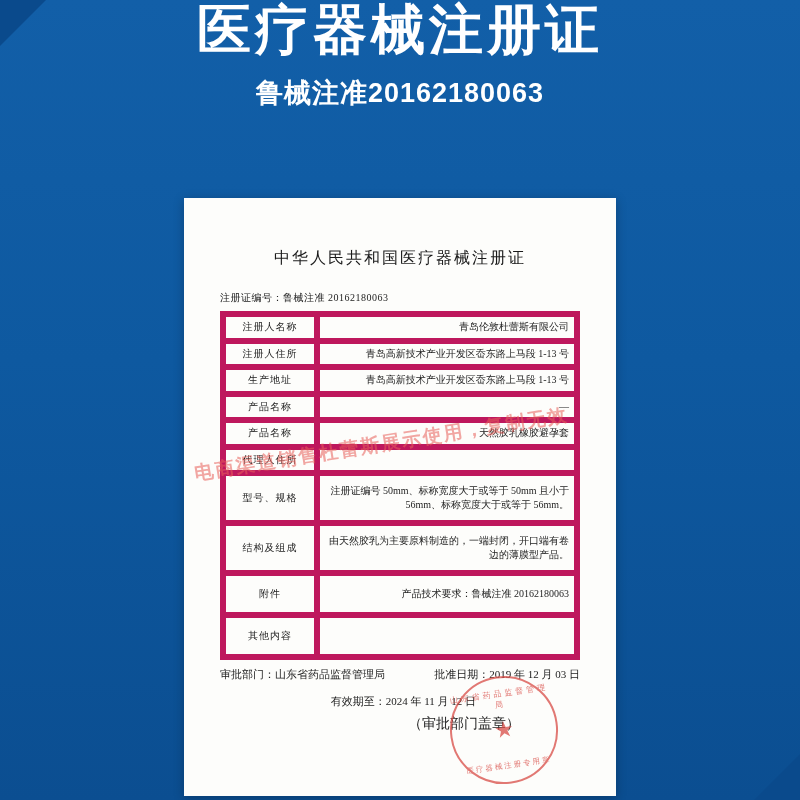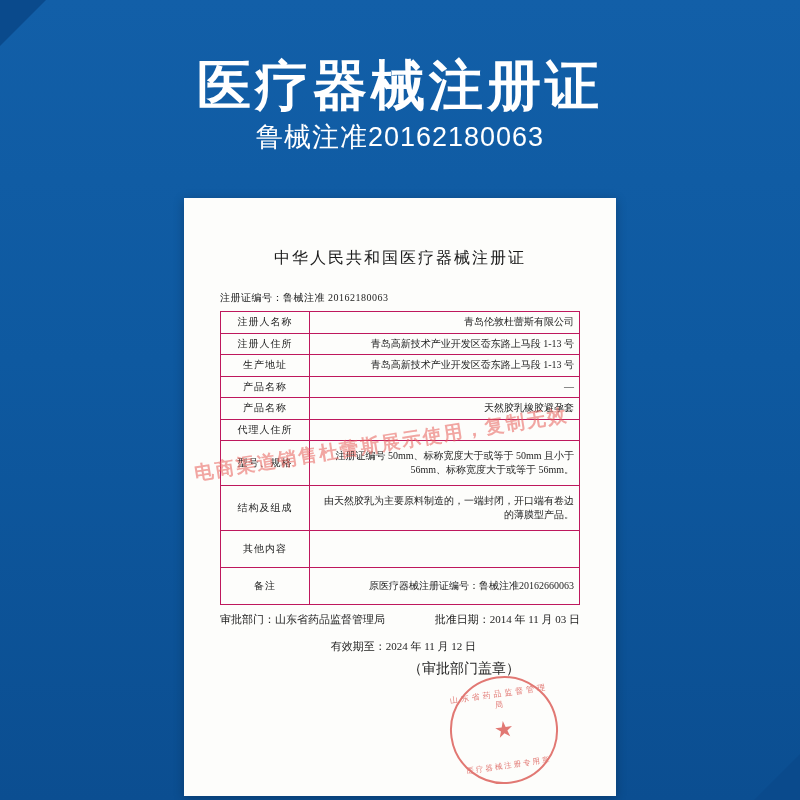--- a/index.html
+++ b/index.html
@@ -29,35 +29,35 @@
   }
   .corner-dark-bottom {
     position: absolute;
     bottom: 0; right: 0;
     width: 0; height: 0;
     border-bottom: 46px solid #0a4a8c;
     border-left: 46px solid transparent;
   }
   .hero {
     text-align: center;
-    padding-top: 56px;
   }
   .hero-title {
     color: #ffffff;
     font-size: 54px;
     font-weight: bold;
     letter-spacing: 4px;
     line-height: 1.1;
     margin: 0;
   }
   .hero-sub {
     color: #ffffff;
     font-size: 27px;
     letter-spacing: 1px;
-    margin-top: 4px;
+    margin-top: 16px;
+    font-weight: bold;
   }
   .cert-wrap {
     position: absolute;
     left: 50%;
     transform: translateX(-50%);
     top: 198px;
     width: 432px;
     height: 598px;
     background: #fdfdfb;
     box-shadow: 0 2px 10px rgba(0,0,0,0.25);
@@ -89,21 +89,21 @@
   table.cert-table {
     border-collapse: collapse;
     width: 360px;
     margin: 0 auto;
     font-family: "Liberation Serif", serif;
     font-size: 10px;
     color: #1d1d1d;
     table-layout: fixed;
   }
   table.cert-table td {
-    border: 1px solid #be185d;
+    border: 6px solid #be185d;
     padding: 3px 5px;
     vertical-align: middle;
     line-height: 1.45;
   }
   td.label {
     width: 78px;
     text-align: center;
     letter-spacing: 1px;
     white-space: nowrap;
   }
@@ -242,33 +242,33 @@
           </tr>
           <tr class="row-xtall">
             <td class="label">型号、规格</td>
             <td class="value">注册证编号 50mm、标称宽度大于或等于 50mm 且小于 56mm、标称宽度大于或等于 56mm。</td>
           </tr>
           <tr class="row-xtall">
             <td class="label">结构及组成</td>
             <td class="value">由天然胶乳为主要原料制造的，一端封闭，开口端有卷边的薄膜型产品。</td>
           </tr>
           <tr class="row-tall">
+            <td class="label">附件</td>
+            <td class="value">产品技术要求：鲁械注准 20162180063</td>
+          </tr>
+          <tr class="row-tall">
             <td class="label">其他内容</td>
             <td class="value"></td>
           </tr>
-          <tr class="row-tall">
-            <td class="label">备注</td>
-            <td class="value">原医疗器械注册证编号：鲁械注准20162660063</td>
-          </tr>
         </tbody>
       </table>
 
       <div class="footer-line">
         <span><span>审批部门：</span><span>山东省药品监督管理局</span></span>
-        <span><span>批准日期：</span><span>2014 年 11 月 03 日</span></span>
+        <span><span>批准日期：</span><span>2019 年 12 月 03 日</span></span>
       </div>
       <div class="footer-line2">
         <span><span>有效期至：</span><span>2024 年 11 月 12 日</span></span>
       </div>
       <div class="footer-line3">（审批部门盖章）</div>
 
       <div class="watermark">电商渠道销售杜蕾斯展示使用，复制无效</div>
 
       <div class="stamp">
         <div class="arc-top">山东省药品监督管理局</div>

